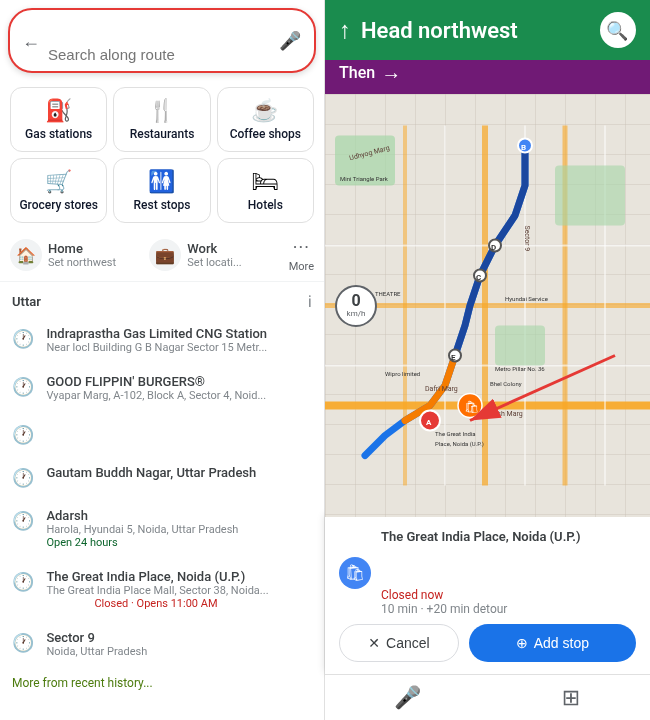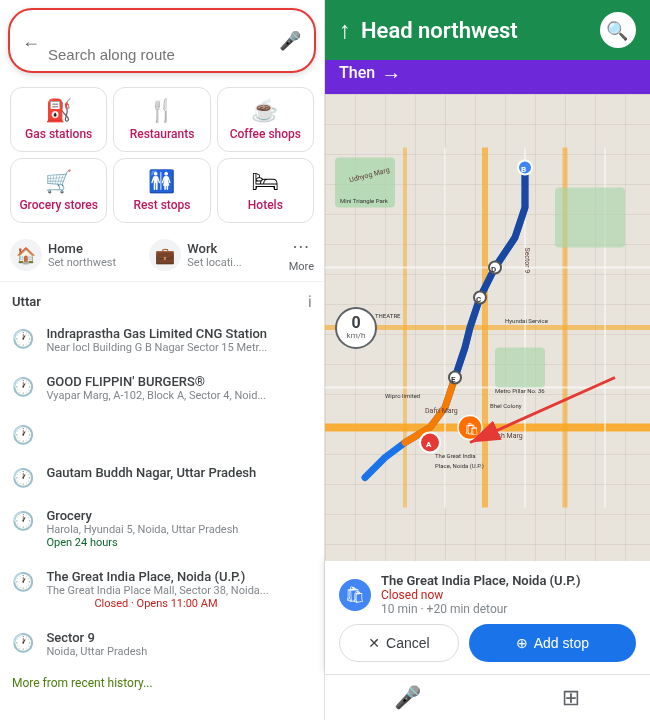--- a/index.html
+++ b/index.html
@@ -68,21 +68,21 @@
       border-radius: 12px;
       cursor: pointer;
       background: #fff;
     }
     .category-item .cat-icon {
       font-size: 22px;
       margin-bottom: 4px;
     }
     .category-item .cat-label {
       font-size: 12px;
-      color: #be185d;
+      color: #0f172a;
       text-align: center;
       font-weight: 500;
     }
 
     .saved-locations {
       display: flex;
       align-items: center;
       padding: 8px 10px;
       gap: 8px;
       border-bottom: 1px solid #f1f3f4;
@@ -230,21 +230,21 @@
       align-items: center;
       justify-content: center;
       cursor: pointer;
     }
     .map-header .search-btn span {
       font-size: 18px;
       color: #5f6368;
     }
 
     .then-bar {
-      background: #6d28d9;
+      background: #701a75;
       padding: 0 14px 10px;
       display: flex;
       align-items: center;
       gap: 6px;
     }
     .then-bar .then-text {
       color: #fff;
       font-size: 16px;
       font-weight: 500;
     }
@@ -313,20 +313,21 @@
       font-size: 16px;
     }
     .place-info .place-name {
       font-size: 13px;
       font-weight: 600;
       color: #3c4043;
     }
     .place-info .place-status-closed {
       font-size: 12px;
       color: #c5221f;
+      margin-top: 44px;
     }
     .place-info .place-eta {
       font-size: 12px;
       color: #80868b;
     }
     .action-buttons {
       display: flex;
       gap: 10px;
       margin-top: 8px;
     }
@@ -478,21 +479,21 @@
       <span class="clock-icon">🕐</span>
       <div class="recent-item-text">
         <div class="name">Gautam Buddh Nagar, Uttar Pradesh</div>
         <div class="address"></div>
       </div>
     </div>
 
     <div class="recent-item">
       <span class="clock-icon">🕐</span>
       <div class="recent-item-text">
-        <div class="name">Grocery</div>
+        <div class="name">Adarsh</div>
         <div class="address">Harola, Hyundai 5, Noida, Uttar Pradesh</div>
         <div class="open-label">Open 24 hours</div>
       </div>
     </div>
 
     <div class="recent-item">
       <span class="clock-icon">🕐</span>
       <div class="recent-item-text">
         <div class="name">The Great India Place, Noida (U.P.)</div>
         <div class="address">The Great India Place Mall, Sector 38, Noida...</div>

